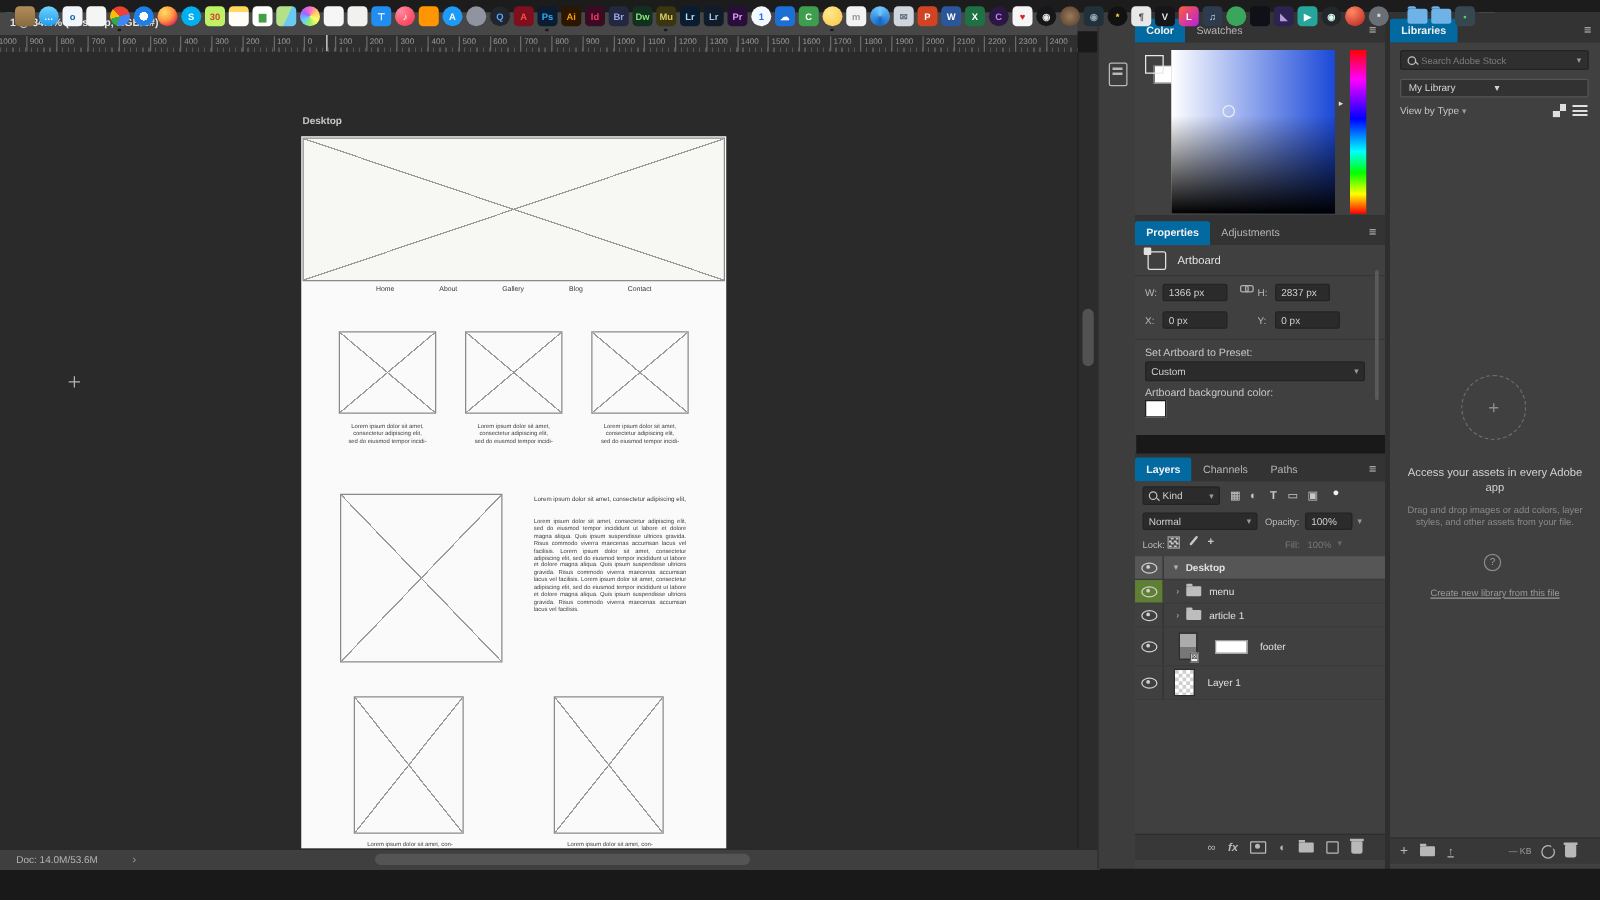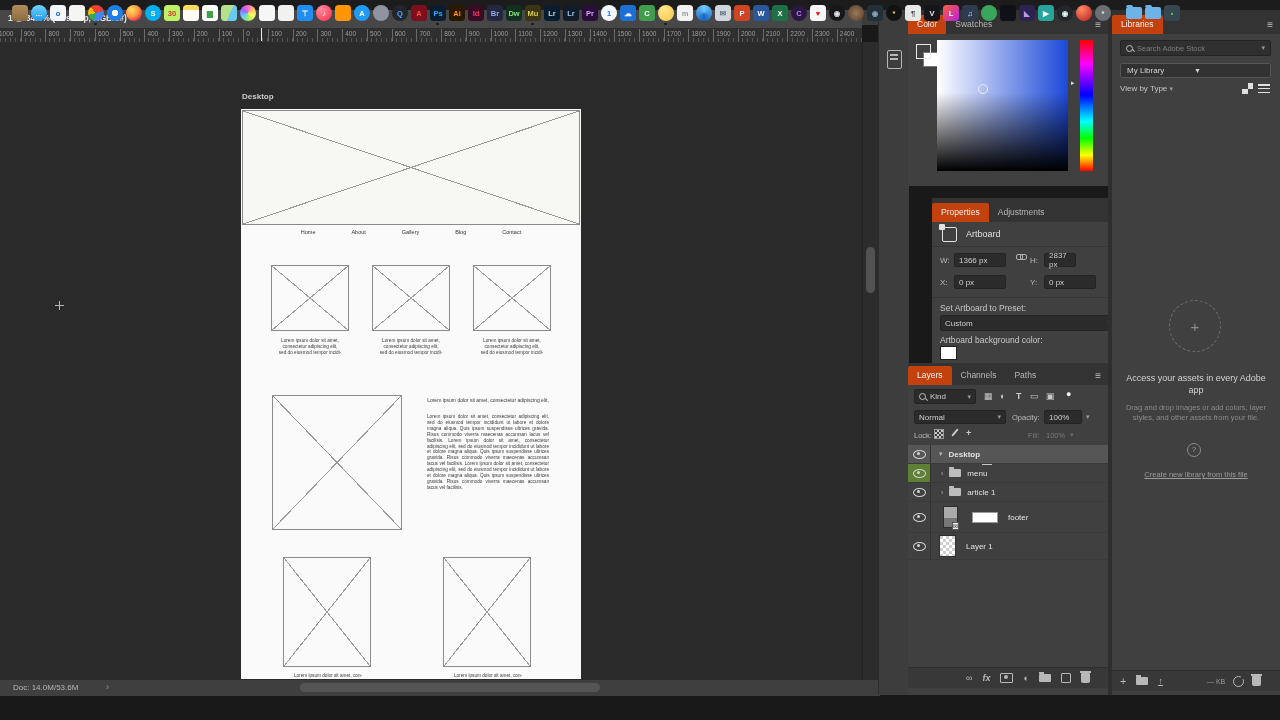--- a/index.html
+++ b/index.html
@@ -46,38 +46,38 @@
   #doc-chevron{left:106px;top:2px;font-size:9px;color:#9a9a9a;}
   #h-thumb{left:300px;top:3px;width:300px;height:9px;background:#545454;border-radius:5px;position:absolute;}
   
   #icon-col{left:878px;top:10px;width:30px;height:685px;background:#3d3d3d;border-left:1px solid #2c2c2c;}
   #col-collapse{left:8px;top:2px;font-size:8px;color:#9a9a9a;}
   #col-panel-icon{left:8px;top:40px;width:13px;height:17px;border:1.5px solid #b8b8b8;border-radius:2px;}
   #col-panel-icon::after{content:"";position:absolute;left:2px;top:3px;width:8px;height:1.5px;background:#b8b8b8;box-shadow:0 4px 0 #b8b8b8;}
   .panel{background:#404040;}
   .phead{height:24px;background:#333;display:flex;align-items:flex-end;position:relative;}
   .ptab{padding:4px 9px 5px;font-size:8.5px;color:#b5b5b5;}
-  .ptab.active{background:#c2410c;color:#f2f2f2;border-radius:2px 2px 0 0;font-weight:normal;}
+  .ptab.active{background:#0369a1;color:#f2f2f2;border-radius:2px 2px 0 0;font-weight:bold;}
   .pmenu{position:absolute;right:7px;bottom:5px;font-size:10px;color:#c0c0c0;line-height:8px;}
   .well{background:#2b2b2b;border:1px solid #232323;border-radius:2px;color:#cfcfcf;font-size:8px;
     display:flex;align-items:center;padding:0 4px;box-sizing:border-box;}
   .lbl{font-size:8px;color:#b8b8b8;}
   .chev{color:#9a9a9a;font-size:7px;}
   
   #color-panel{left:908px;top:10px;width:200px;height:176px;}
   #fg-swatch{left:8px;top:34px;width:13px;height:13px;border:1px solid #e8e8e8;z-index:2;}
   #bg-swatch{left:15px;top:42px;width:13px;height:13px;background:#fff;border:1px solid #777;}
   #color-field{left:29px;top:30px;width:131px;height:131px;
     background:linear-gradient(to top,#000,rgba(0,0,0,0) 60%),linear-gradient(to right,#fff,#1b49d8);}
   #field-cursor{position:absolute;left:41px;top:44px;width:8px;height:8px;border:1px solid #eee;border-radius:50%;}
   #hue-arrow{left:163px;top:69px;font-size:7px;color:#ddd;}
   #hue-bar{left:172px;top:30px;width:13px;height:131px;
     background:linear-gradient(180deg,#f00 0,#f0f 18%,#00f 42%,#0ff 62%,#0f0 75%,#ff0 88%,#f00 100%);}
   
-  #props-panel{left:908px;top:198px;width:200px;height:176px;margin-left:24px;}
+  #props-panel{left:908px;top:172px;width:200px;height:176px;}
   #ab-icon{left:10px;top:29px;width:13px;height:13px;border:1.5px solid #e2e2e2;border-radius:2px;background:#404040;}
   #ab-icon::after{content:"";position:absolute;left:-4px;top:-4px;width:6px;height:6px;background:#e2e2e2;border-radius:1px;}
   #ab-label{left:34px;top:31px;font-size:9px;color:#e0e0e0;}
   .pdiv{left:0;width:200px;height:1px;background:#363636;position:absolute;}
   #chain-icon{left:84px;top:56px;width:10px;height:6px;}
   #chain-icon::before,#chain-icon::after{content:"";position:absolute;width:5px;height:4px;border:1px solid #b0b0b0;border-radius:2px;top:0;}
   #chain-icon::after{left:4px;}
   #props-scroll{left:192px;top:44px;width:3px;height:104px;background:#5a5a5a;border-radius:2px;}
   
   #layers-panel{left:908px;top:363px;width:200px;height:332px;}
@@ -255,21 +255,21 @@
     </div>
     <span id="ab-icon" class="abs"></span>
     <span id="ab-label" class="abs">Artboard</span>
     <div class="pdiv" style="top:48px;"></div>
     <span class="lbl abs" style="left:8px;top:58px;">W:</span>
     <div class="well abs" style="left:22px;top:55px;width:52px;height:14px;">
         <span>1366 px</span>
       </div>
     <span id="chain-icon" class="abs"></span>
     <span class="lbl abs" style="left:98px;top:58px;">H:</span>
-    <div class="well abs" style="left:112px;top:55px;width:32px;height:14px;">
+    <div class="well abs" style="left:112px;top:55px;width:44px;height:14px;">
         <span>2837 px</span>
       </div>
     <span class="lbl abs" style="left:8px;top:80px;">X:</span>
     <div class="well abs" style="left:22px;top:77px;width:52px;height:14px;">
         <span>0 px</span>
       </div>
     <span class="lbl abs" style="left:98px;top:80px;">Y:</span>
     <div class="well abs" style="left:112px;top:77px;width:52px;height:14px;">
         <span>0 px</span>
       </div>

